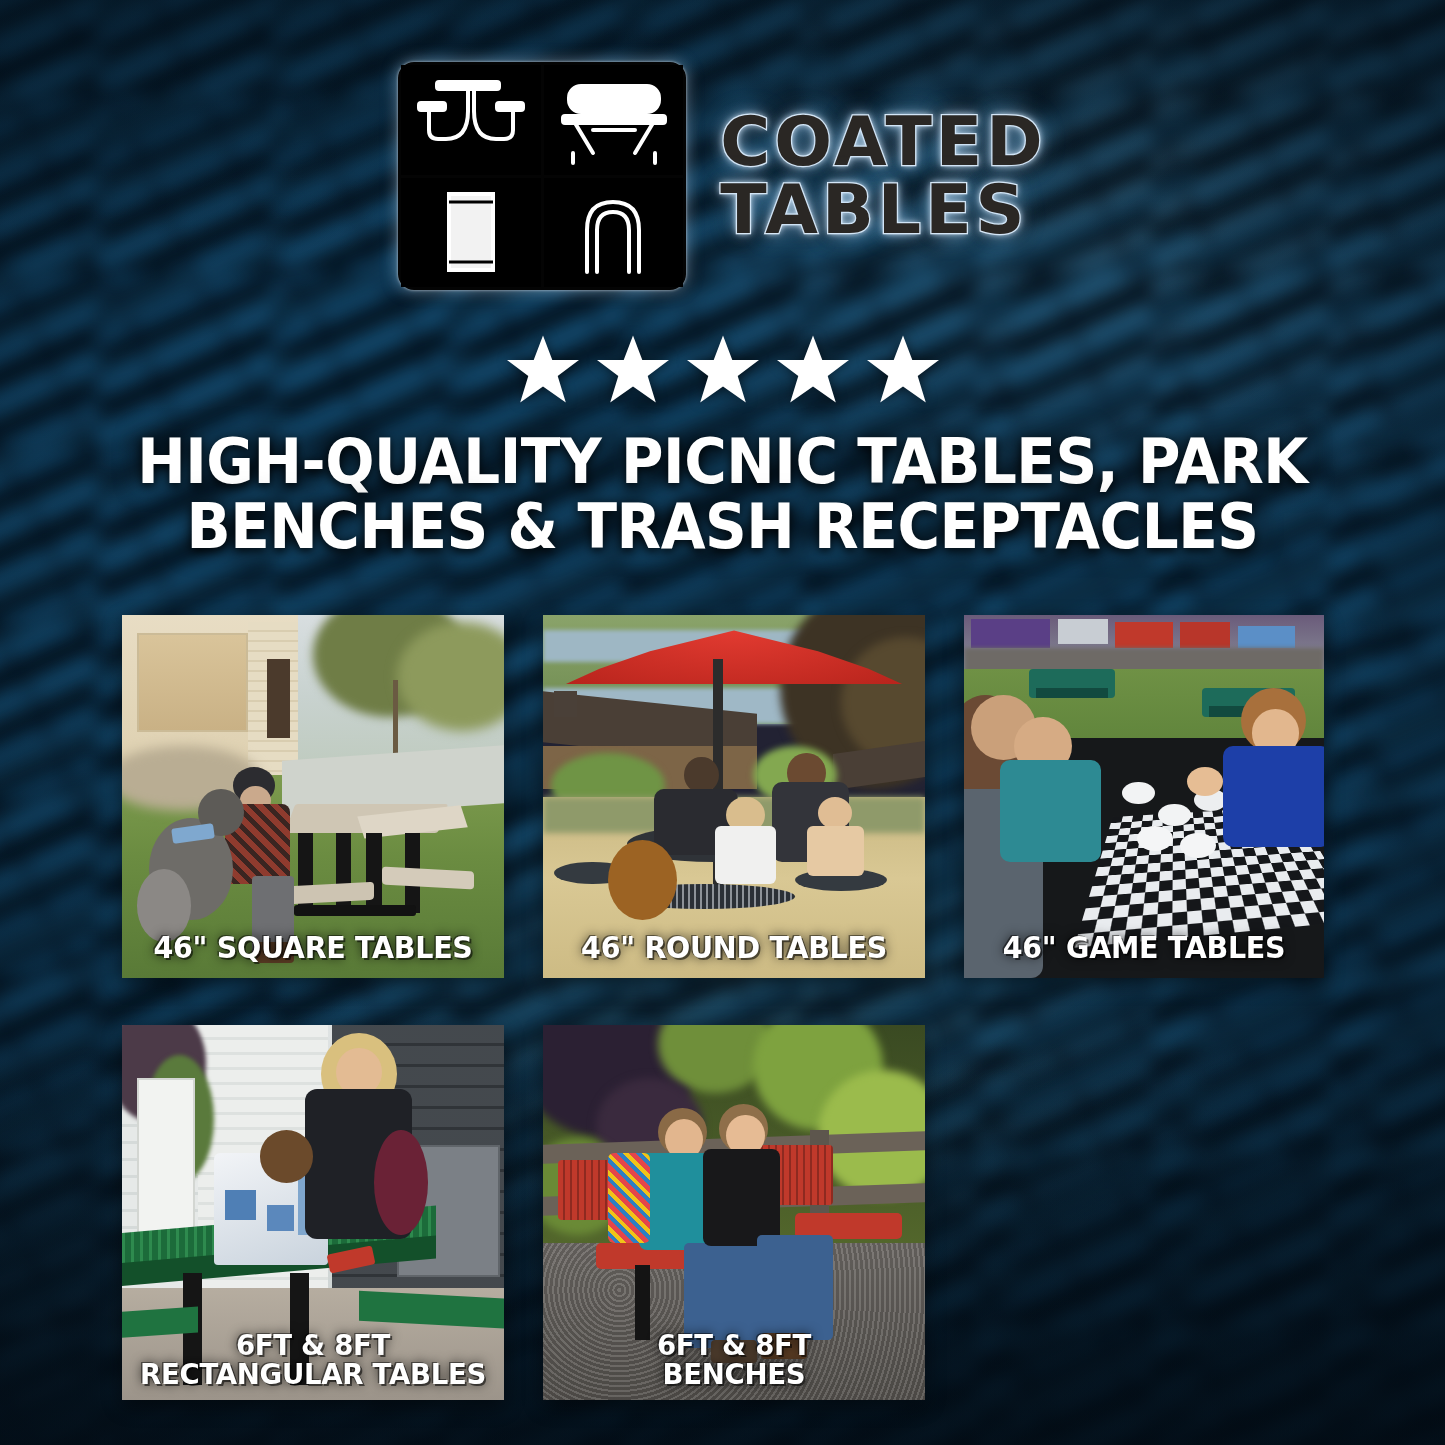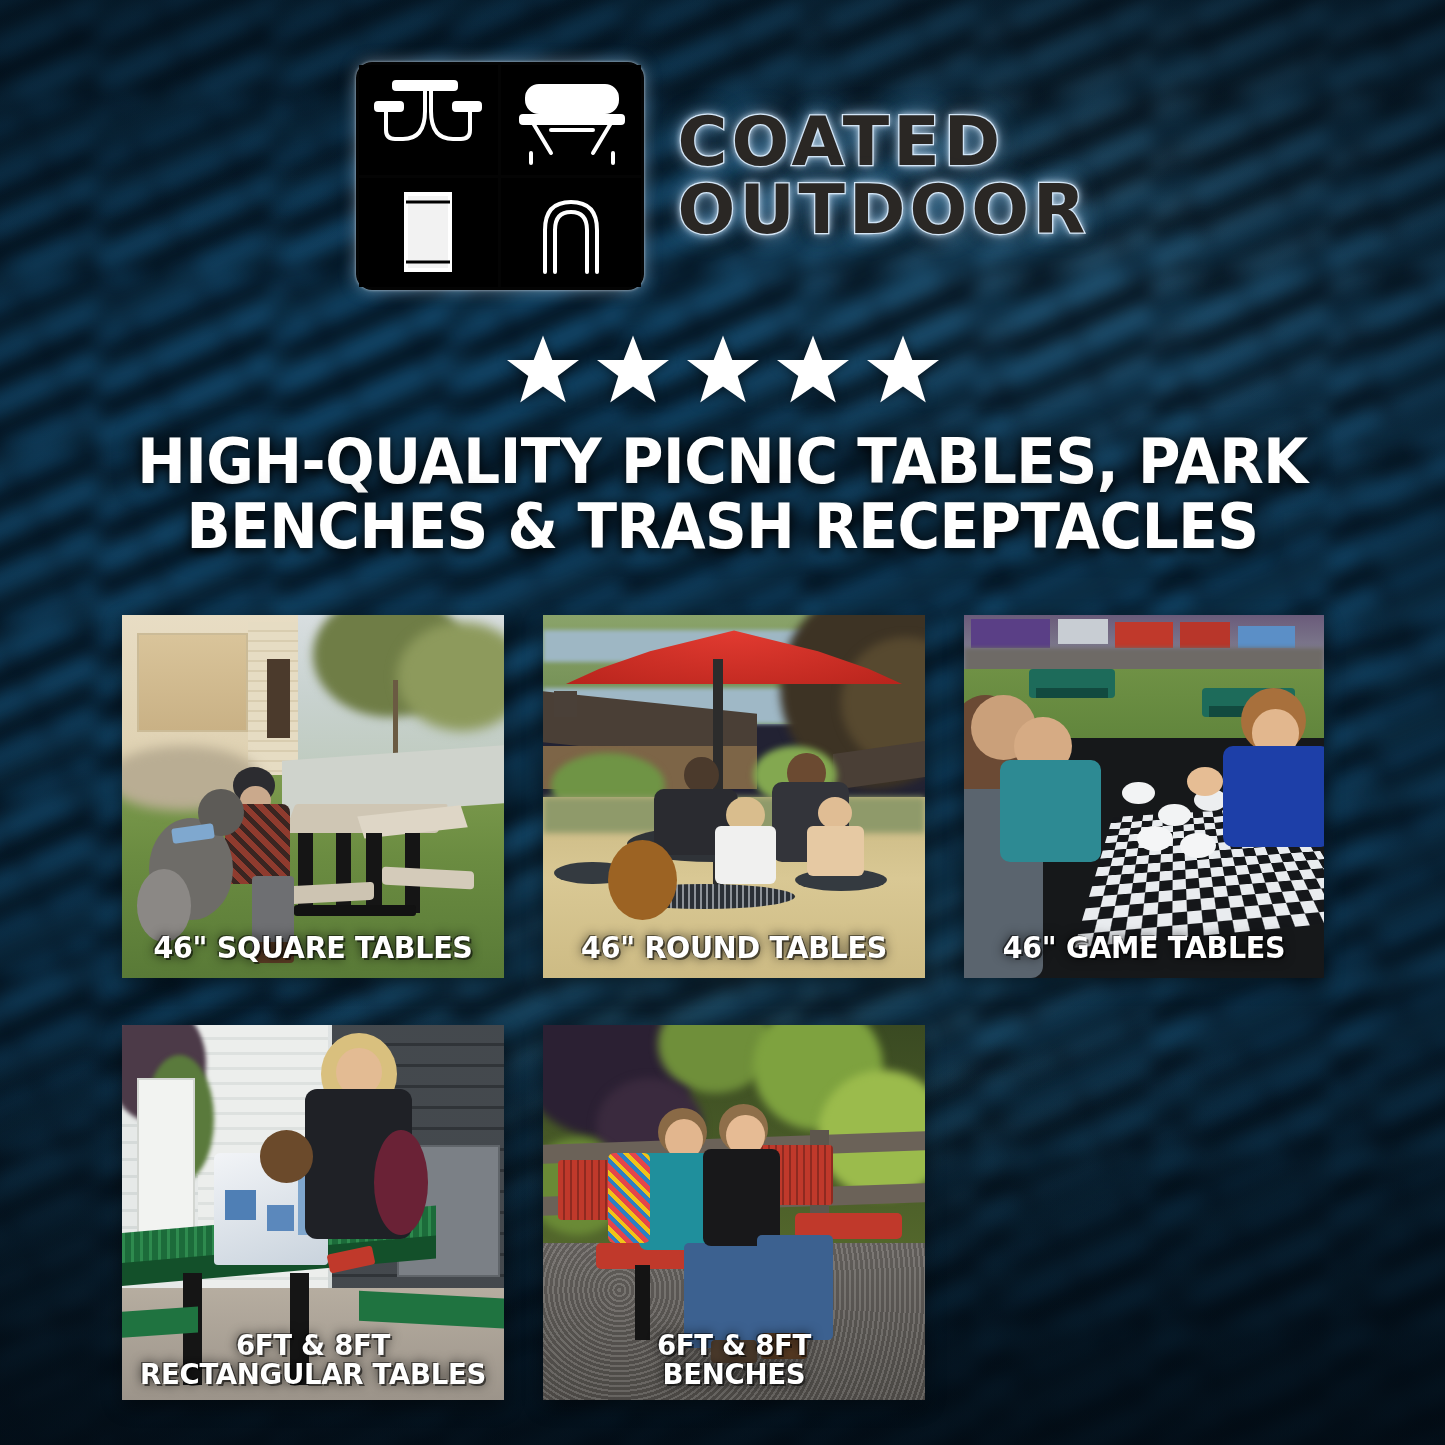--- a/index.html
+++ b/index.html
@@ -243,21 +243,21 @@
         <svg width="120" height="96" viewBox="0 0 120 96">
           <g fill="none" stroke="#fff" stroke-width="4" stroke-linecap="round">
             <path d="M34 88 V46 q0 -28 26 -28 q26 0 26 28 V88"></path>
             <path d="M44 88 V46 q0 -18 16 -18 q16 0 16 18 V88"></path>
           </g>
         </svg>
       </div>
     </div>
     <div class="logo-text">
       <div class="logo-line">COATED</div>
-      <div class="logo-line">OUTDOOR</div>
+      <div class="logo-line">TABLES</div>
     </div>
   </div>
 
   <div class="stars">
     <svg class="star" width="74" height="72" viewBox="0 0 24 24">
         <path fill="#fff" d="M12 .8l3.1 8.2H24l-7.1 5.3 2.7 8.9L12 17.8 4.4 23.2l2.7-8.9L0 9h8.9z"></path>
       </svg>
     <svg class="star" width="74" height="72" viewBox="0 0 24 24">
         <path fill="#fff" d="M12 .8l3.1 8.2H24l-7.1 5.3 2.7 8.9L12 17.8 4.4 23.2l2.7-8.9L0 9h8.9z"></path>
       </svg>

